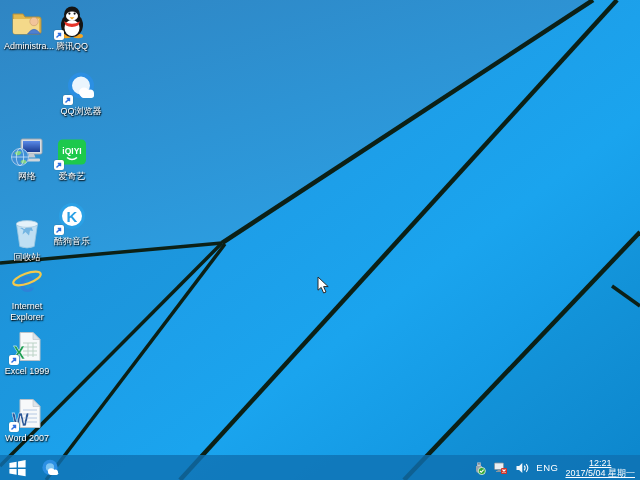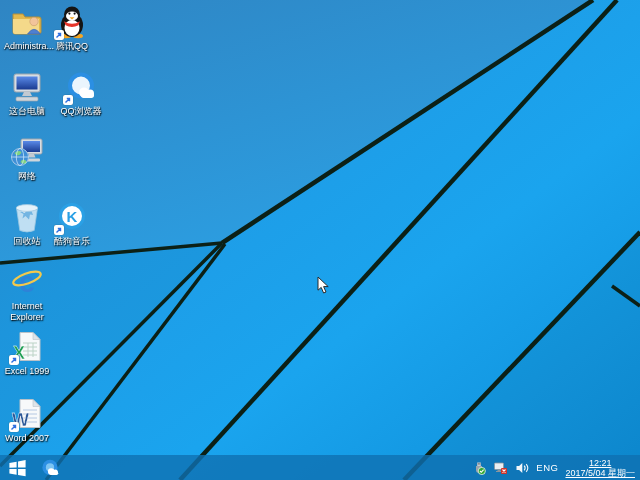--- a/index.html
+++ b/index.html
@@ -70,51 +70,40 @@
       <svg width="34" height="34" viewBox="0 0 34 34">
         <path d="M3 9 h10 l2 3 h14 a2 2 0 0 1 2 2 v13 a2 2 0 0 1 -2 2 H5 a2 2 0 0 1 -2 -2 Z" fill="#e3b94e" stroke="#b38f3a" stroke-width="1"></path>
         <path d="M3 14 h26 v13 a2 2 0 0 1 -2 2 H5 a2 2 0 0 1 -2 -2 Z" fill="#f4d98a"></path>
         <circle cx="24" cy="16.5" r="4.2" fill="#f2c49a" stroke="#c89a6a" stroke-width=".6"></circle>
         <path d="M17.5 29 q6.5 -9.5 13 0 z" fill="#4f7fd0" stroke="#3a66b0" stroke-width=".6"></path>
       </svg>
     </div>
     <div class="label">Administra...</div>
   </div>
 
-  <div class="dicon" style="left:4px;top:70px">
-    <div class="glyph">
-      <svg width="34" height="34" viewBox="0 0 34 34">
-        <rect x="4" y="4" width="26" height="18" rx="2" fill="#d7dde3" stroke="#9aa4ae"></rect>
-        <rect x="6.5" y="6.5" width="21" height="13" fill="url(#scr1)"></rect>
-        <path d="M14 22 h6 l2 4 h-10 z" fill="#c2cad2"></path>
-        <rect x="6" y="27" width="22" height="4" rx="1.2" fill="#cfd6dc" stroke="#9aa4ae" stroke-width=".7"></rect>
-      </svg>
-    </div>
-    <div class="label">这台电脑</div>
-  </div>
 
   <div class="dicon" style="left:4px;top:135px">
     <div class="glyph">
       <svg width="34" height="34" viewBox="0 0 34 34">
         <rect x="11" y="4" width="21" height="15" rx="1.5" fill="#d7dde3" stroke="#9aa4ae"></rect>
         <rect x="13" y="6" width="17" height="11" fill="url(#scr2)"></rect>
         <path d="M19 19 h5 l1.5 3.5 h-8 z" fill="#c2cad2"></path>
         <rect x="13" y="23.5" width="17" height="3" rx="1" fill="#cfd6dc"></rect>
         <circle cx="10" cy="22" r="8.5" fill="#3f8fd6" stroke="#2a6faf" stroke-width=".6"></circle>
         <path d="M4.5 18 q3.5 -3.5 7 -1 q-1 3.5 -5 3.5 z" fill="#7fd37f"></path>
         <path d="M12 25 q4.5 -1 4.5 3 q-3.5 2 -6 -1 z" fill="#7fd37f"></path>
         <ellipse cx="10" cy="22" rx="8.5" ry="8.5" fill="none" stroke="#d6ecff" stroke-width=".7"></ellipse>
         <ellipse cx="10" cy="22" rx="3.7" ry="8.5" fill="none" stroke="#d6ecff" stroke-width=".7"></ellipse>
         <line x1="1.5" y1="22" x2="18.5" y2="22" stroke="#d6ecff" stroke-width=".7"></line>
       </svg>
     </div>
     <div class="label">网络</div>
   </div>
 
-  <div class="dicon" style="left:4px;top:200px">
+  <div class="dicon" style="left:4px;top:216px">
     <div class="glyph">
       <svg width="34" height="34" viewBox="0 0 34 34">
         <path d="M6.5 8 L9.8 30.5 Q17 33.5 24.2 30.5 L27.5 8 Q17 12.5 6.5 8 Z" fill="#cfe7f6" opacity=".9" stroke="#a5cbe2" stroke-width=".8"></path>
         <path d="M10 12 l3.5 2 -1 4.5 3 -2.5 3.5 3.5 1 -5 3 .5 -1.5 -4 z" fill="#5aa7dc" opacity=".75"></path>
         <path d="M12 11 l2.5 -2 2 2.5 -2.5 1.5 z" fill="#fff" opacity=".85"></path>
         <ellipse cx="17" cy="8" rx="10.8" ry="3.4" fill="#e4f2fa" stroke="#9fc6de" stroke-width=".8"></ellipse>
       </svg>
     </div>
     <div class="label">回收站</div>
   </div>
@@ -198,20 +187,35 @@
       </svg>
       <div class="sc-arrow">
         <svg width="10" height="10" viewBox="0 0 10 10">
             <path d="M2.5 7.5 L6.3 3.7 M6.5 6.2 V3.5 H3.8" stroke="#2f6fe0" stroke-width="1.4" fill="none"></path>
           </svg>
       </div>
     </div>
     <div class="label">QQ浏览器</div>
   </div>
 
+  <div class="dicon" style="left:49px;top:135px">
+    <div class="glyph">
+      <svg width="34" height="34" viewBox="0 0 34 34">
+        <rect x="3" y="4.5" width="28" height="25" rx="4.5" fill="#1dc94c"></rect>
+        <text x="17" y="19" text-anchor="middle" font-size="8.5" font-weight="bold" fill="#fff">iQIYI</text>
+        <path d="M12 22.5 q5 4 10 0" stroke="#fff" fill="none" stroke-width="1.6"></path>
+      </svg>
+      <div class="sc-arrow">
+        <svg width="10" height="10" viewBox="0 0 10 10">
+            <path d="M2.5 7.5 L6.3 3.7 M6.5 6.2 V3.5 H3.8" stroke="#2f6fe0" stroke-width="1.4" fill="none"></path>
+          </svg>
+      </div>
+    </div>
+    <div class="label">爱奇艺</div>
+  </div>
 
   <div class="dicon" style="left:49px;top:200px">
     <div class="glyph">
       <svg width="34" height="34" viewBox="0 0 34 34">
         <circle cx="17" cy="16" r="11.5" fill="#fff" stroke="#2aa0e5" stroke-width="3"></circle>
         <text x="17" y="21.5" text-anchor="middle" font-size="15" font-weight="bold" fill="#2aa0e5">K</text>
       </svg>
       <div class="sc-arrow">
         <svg width="10" height="10" viewBox="0 0 10 10">
             <path d="M2.5 7.5 L6.3 3.7 M6.5 6.2 V3.5 H3.8" stroke="#2f6fe0" stroke-width="1.4" fill="none"></path>

